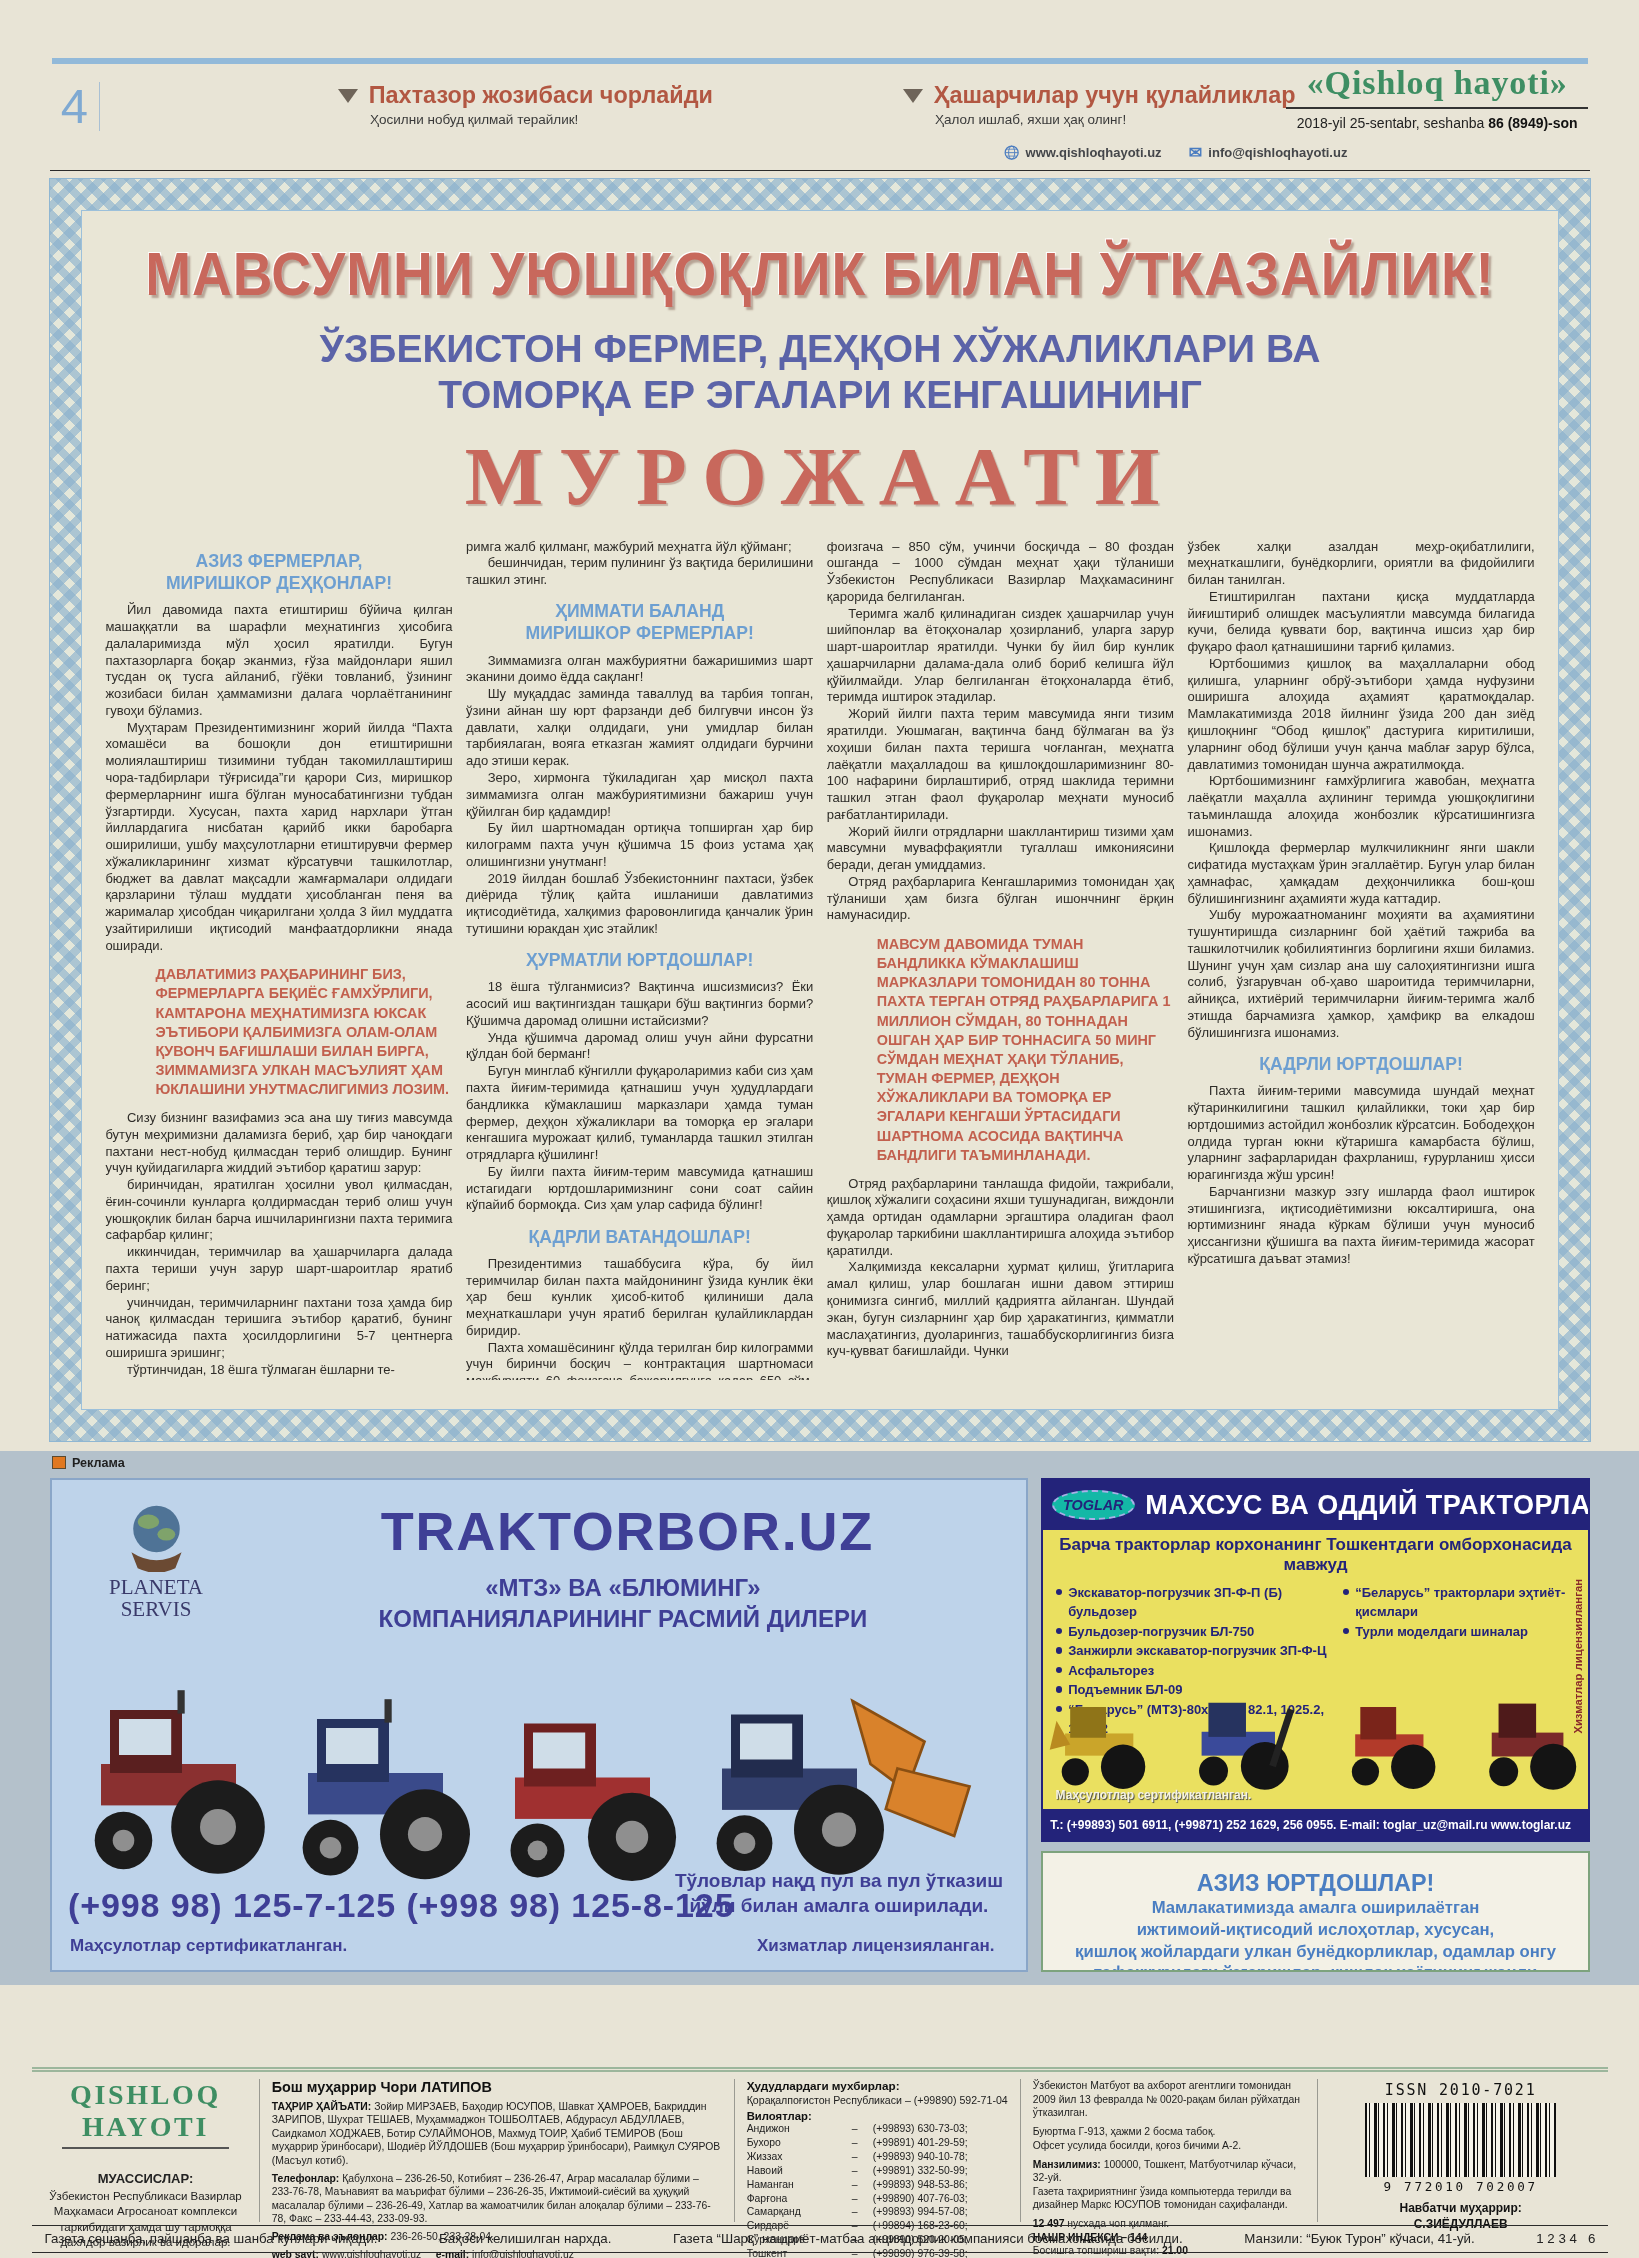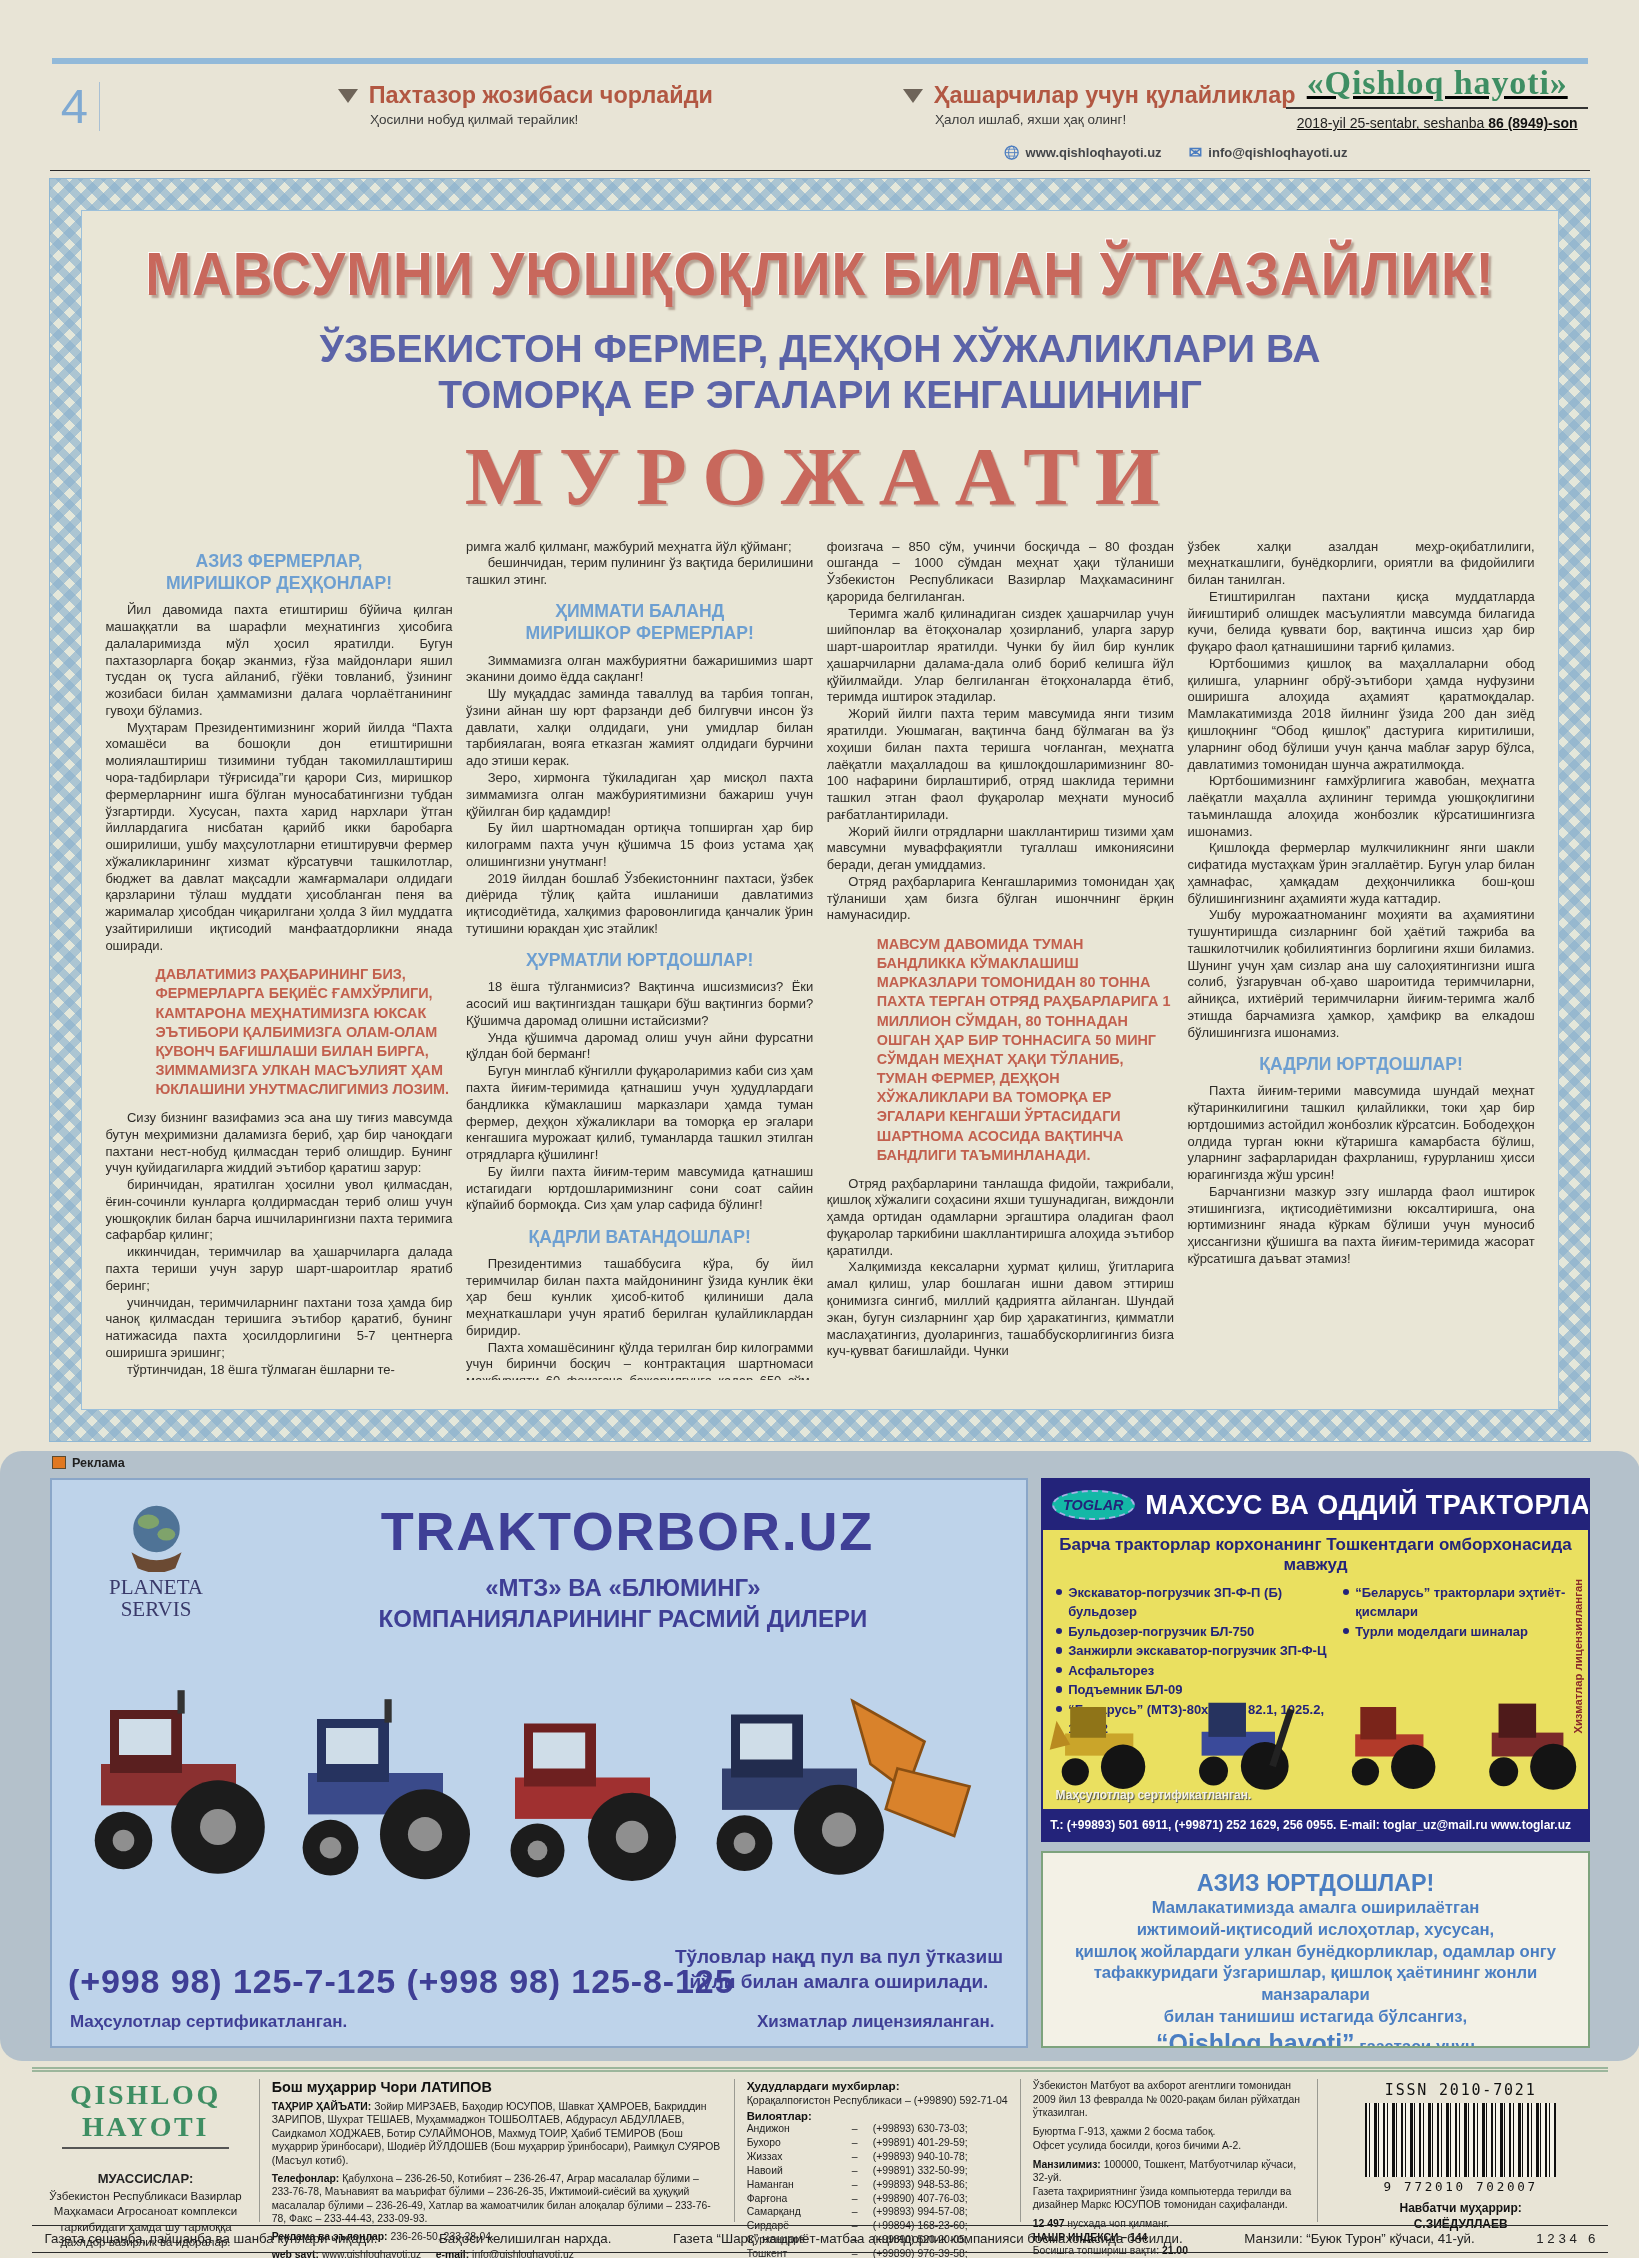--- a/index.html
+++ b/index.html
@@ -12,21 +12,21 @@
   .pagenum{position:absolute;left:10.8px;top:18px;font-size:49px;color:#7fa9d2;line-height:1;padding-right:10.8px;border-right:1.8px solid #a9c0d4;}
   .hl{position:absolute;top:18px;}
   #hl1{left:288px;} #hl2{left:853px;}
   .trow{display:flex;align-items:center;gap:10.8px;}
   .tri{width:0;height:0;border-left:10.8px solid transparent;border-right:10.8px solid transparent;border-top:14.4px solid #6e6459;}
   .hl-title{font-size:23.4px;font-weight:bold;color:#b25742;}
   .hl-sub{font-size:13.5px;color:#3a3a3a;margin:2.7px 0 0 32px;}
   .contacts{position:absolute;left:954px;top:79px;display:flex;gap:27px;align-items:center;font-size:13px;font-weight:bold;color:#44464a;}
   .cont-item{display:flex;align-items:center;gap:6.3px;}
   .mail-ic{color:#4a7cc0;font-size:16px;}
-  .masthead{position:absolute;right:1.8px;top:0px;width:302px;text-align:center;text-decoration:underline;}
+  .masthead{position:absolute;right:1.8px;top:0px;width:302px;text-align:center;}
   .m-title{font-family:"Liberation Serif",serif;font-size:34px;font-weight:bold;color:#3e8e63;letter-spacing:0.9px;}
   .m-rule{height:1.8px;background:#333;margin:5.4px 0 6.3px;}
   .m-date{font-size:14px;color:#222;}
   .m-date b{color:#111;}
 
   
   .art-frame{position:absolute;left:49px;right:49px;top:178px;height:1264px;box-sizing:border-box;
     border:1.8px solid #8fb6d2;padding:31px;
     background:
       repeating-linear-gradient(45deg, rgba(137,176,205,.62) 0 8px, rgba(230,233,224,0) 8px 16px),
@@ -39,21 +39,21 @@
   .t-word{font-family:"Liberation Serif",serif;font-size:83px;font-weight:bold;color:#c8685c;text-align:center;letter-spacing:16px;margin:9px 0 1.8px;
     text-shadow:1.8px 1.8px 0.9px rgba(90,40,30,.25);}
   .cols{display:flex;gap:13.5px;margin-top:14.4px;height:841px;overflow:hidden;}
   .art-col{flex:1 1 0;overflow:hidden;}
   .b-h{white-space:pre-line;color:#6d9fd1;font-weight:bold;font-size:17.6px;text-align:center;line-height:1.25;margin:12.6px 0 7.2px;}
   .b-p{font-size:13px;line-height:1.29;text-align:justify;text-indent:21.6px;color:#2e2c28;margin:0;}
   .b-pc{font-size:13px;line-height:1.29;text-align:justify;color:#2e2c28;margin:0;}
   .b-q{color:#c2604e;font-weight:bold;font-size:14.4px;line-height:1.33;margin:10.8px 0 10.8px 50px;}
 
   
-  .ads{position:absolute;left:0;right:0;top:1451px;height:610px;background:#b4c1cb;border-radius:22px;}
+  .ads{position:absolute;left:0;right:0;top:1451px;height:534px;background:#b4c1cb;}
   .reklama{position:absolute;left:52px;top:4.5px;display:flex;gap:6.3px;align-items:center;font-size:12.6px;color:#1f1f1f;font-weight:bold;}
   .rek-ic{width:11.7px;height:11.7px;background:#e07820;border:0.9px solid #5a4a30;display:inline-block;}
   .ads-row{position:absolute;left:50px;right:50px;top:27px;bottom:12.6px;display:flex;gap:12.6px;}
   
   .ad-trakt{flex:1.74;background:#bed3ea;border:2.7px solid #8aa6c8;position:relative;overflow:hidden;}
   .pl-logo{position:absolute;left:32px;top:21.6px;width:144px;text-align:center;}
   .pl-text{font-family:"Liberation Serif",serif;font-size:21px;color:#3a3a6a;line-height:1.05;margin-top:1.8px;}
   .tb-title{position:absolute;left:198px;right:21.6px;top:20px;text-align:center;font-size:54px;font-weight:bold;color:#3f3f96;letter-spacing:1.8px;}
   .tb-sub{position:absolute;left:189px;right:21.6px;top:92px;text-align:center;font-size:24px;font-weight:bold;color:#3f3f96;line-height:1.3;}
   .tb-img{position:absolute;left:21.6px;right:21.6px;top:167px;height:270px;}

